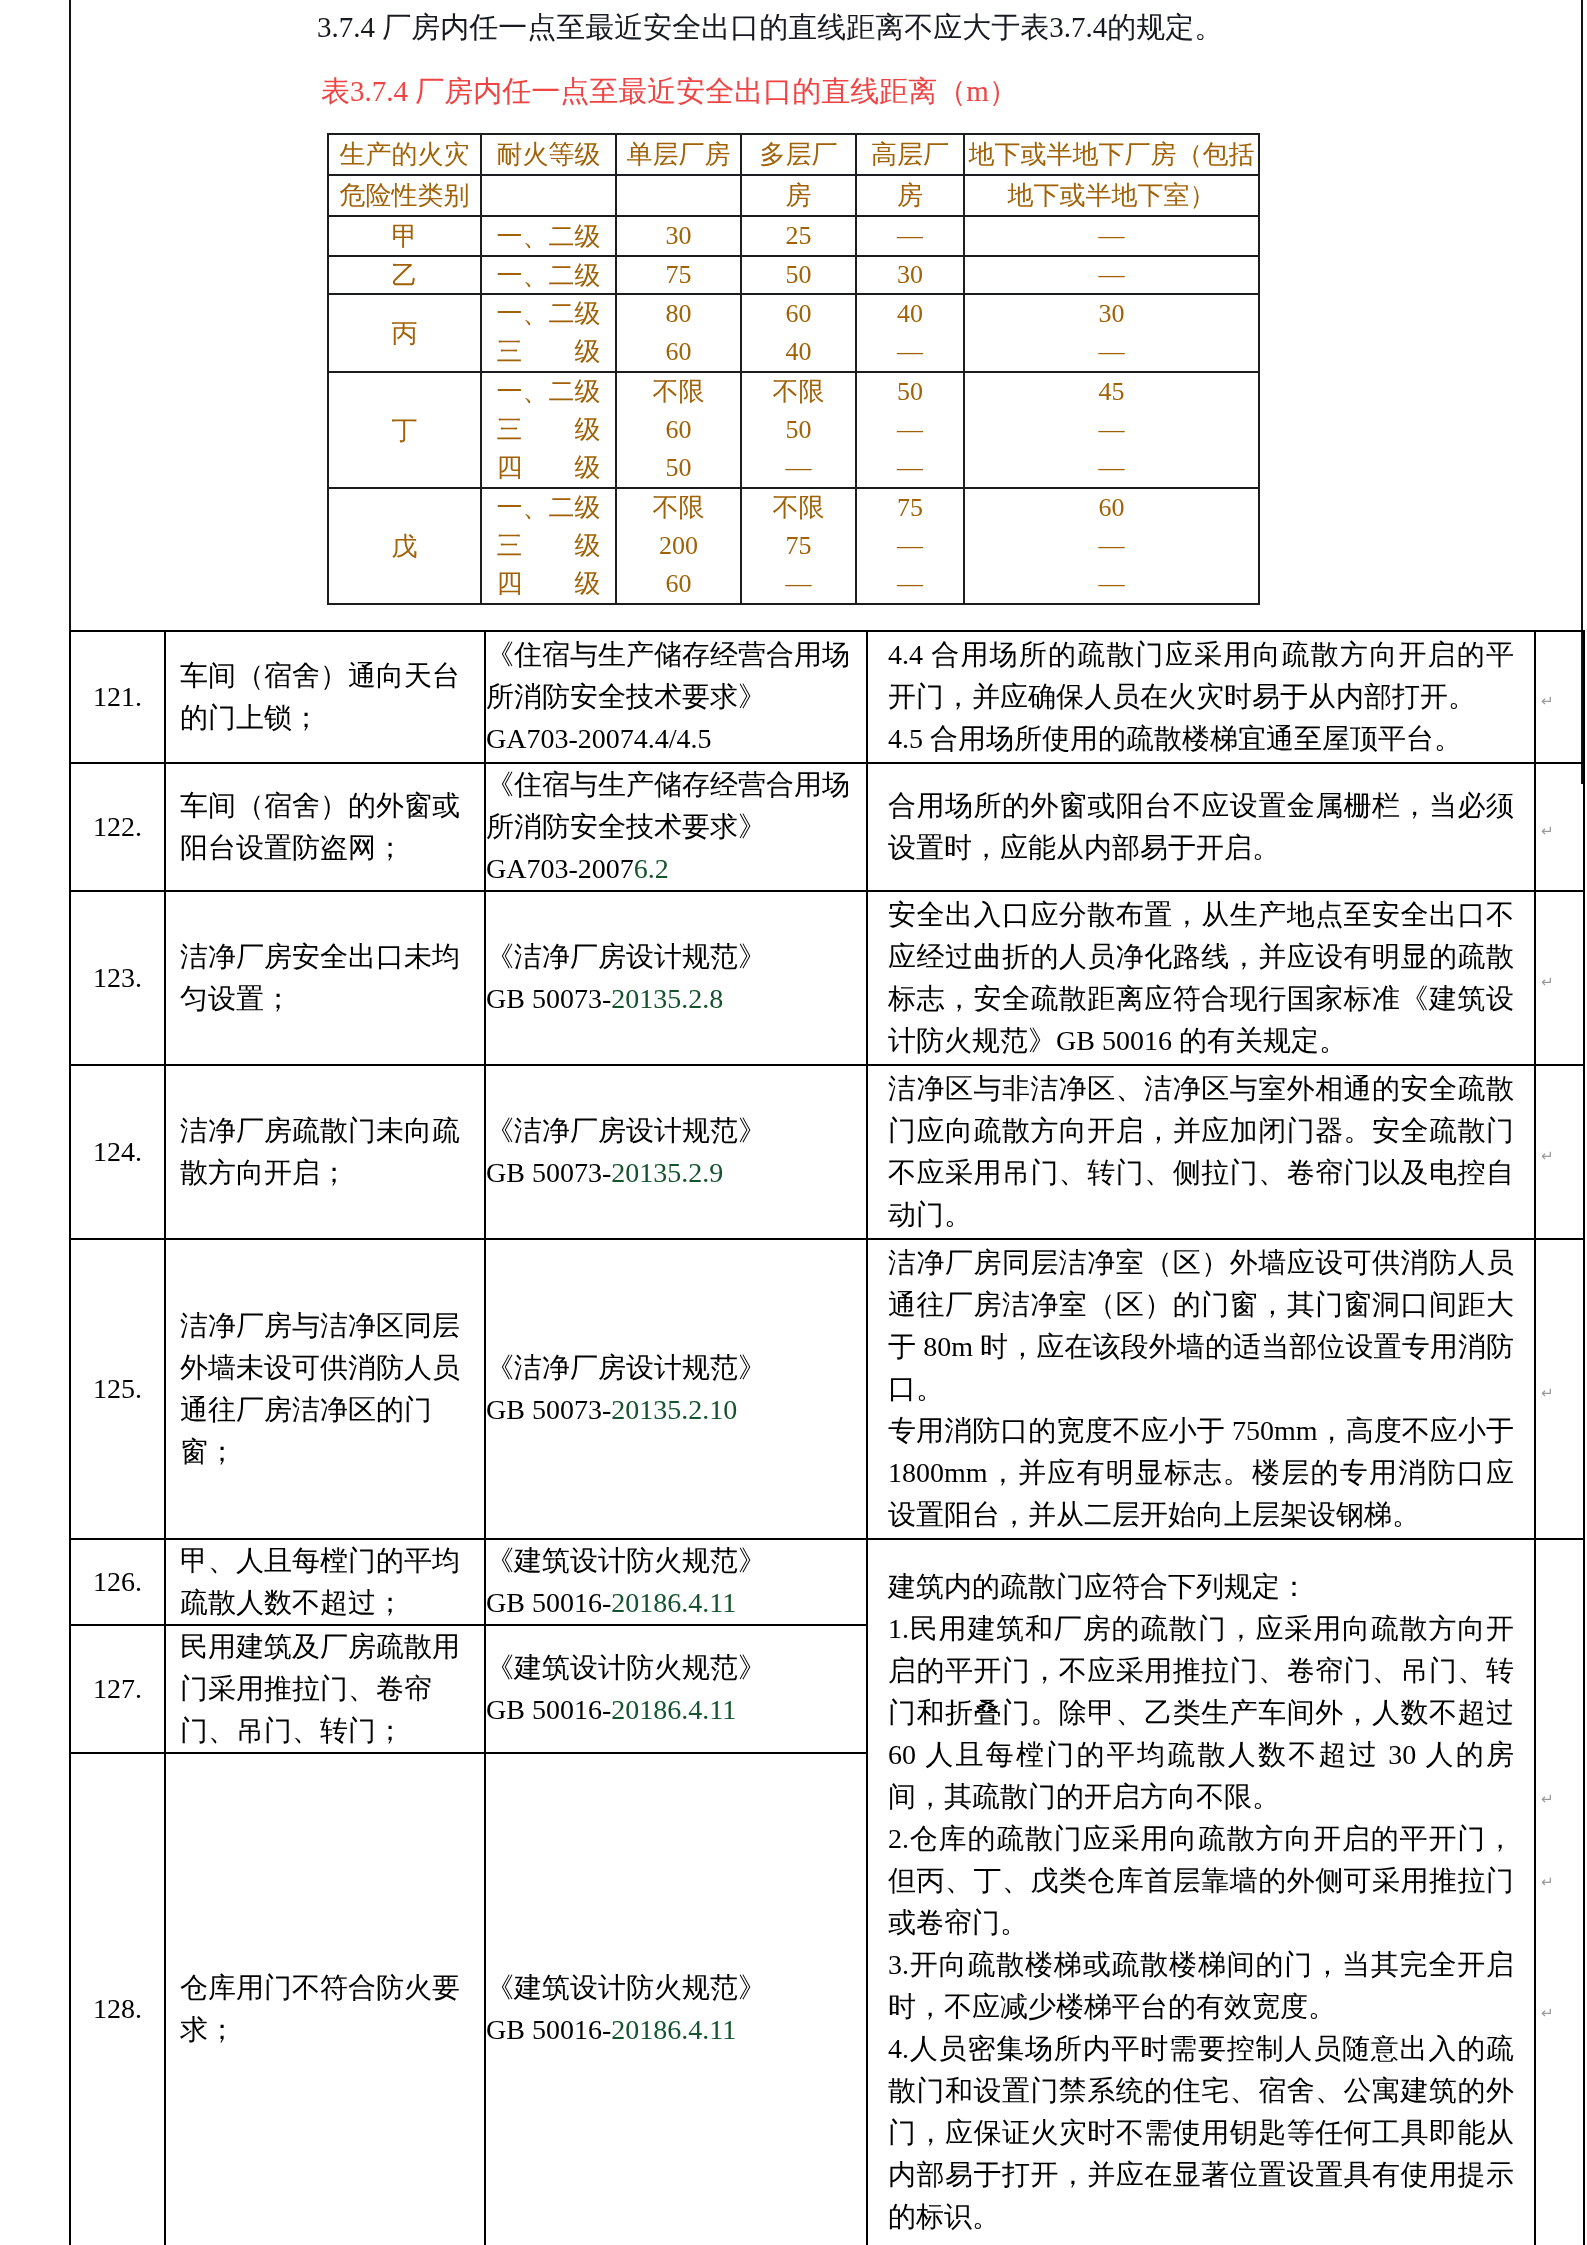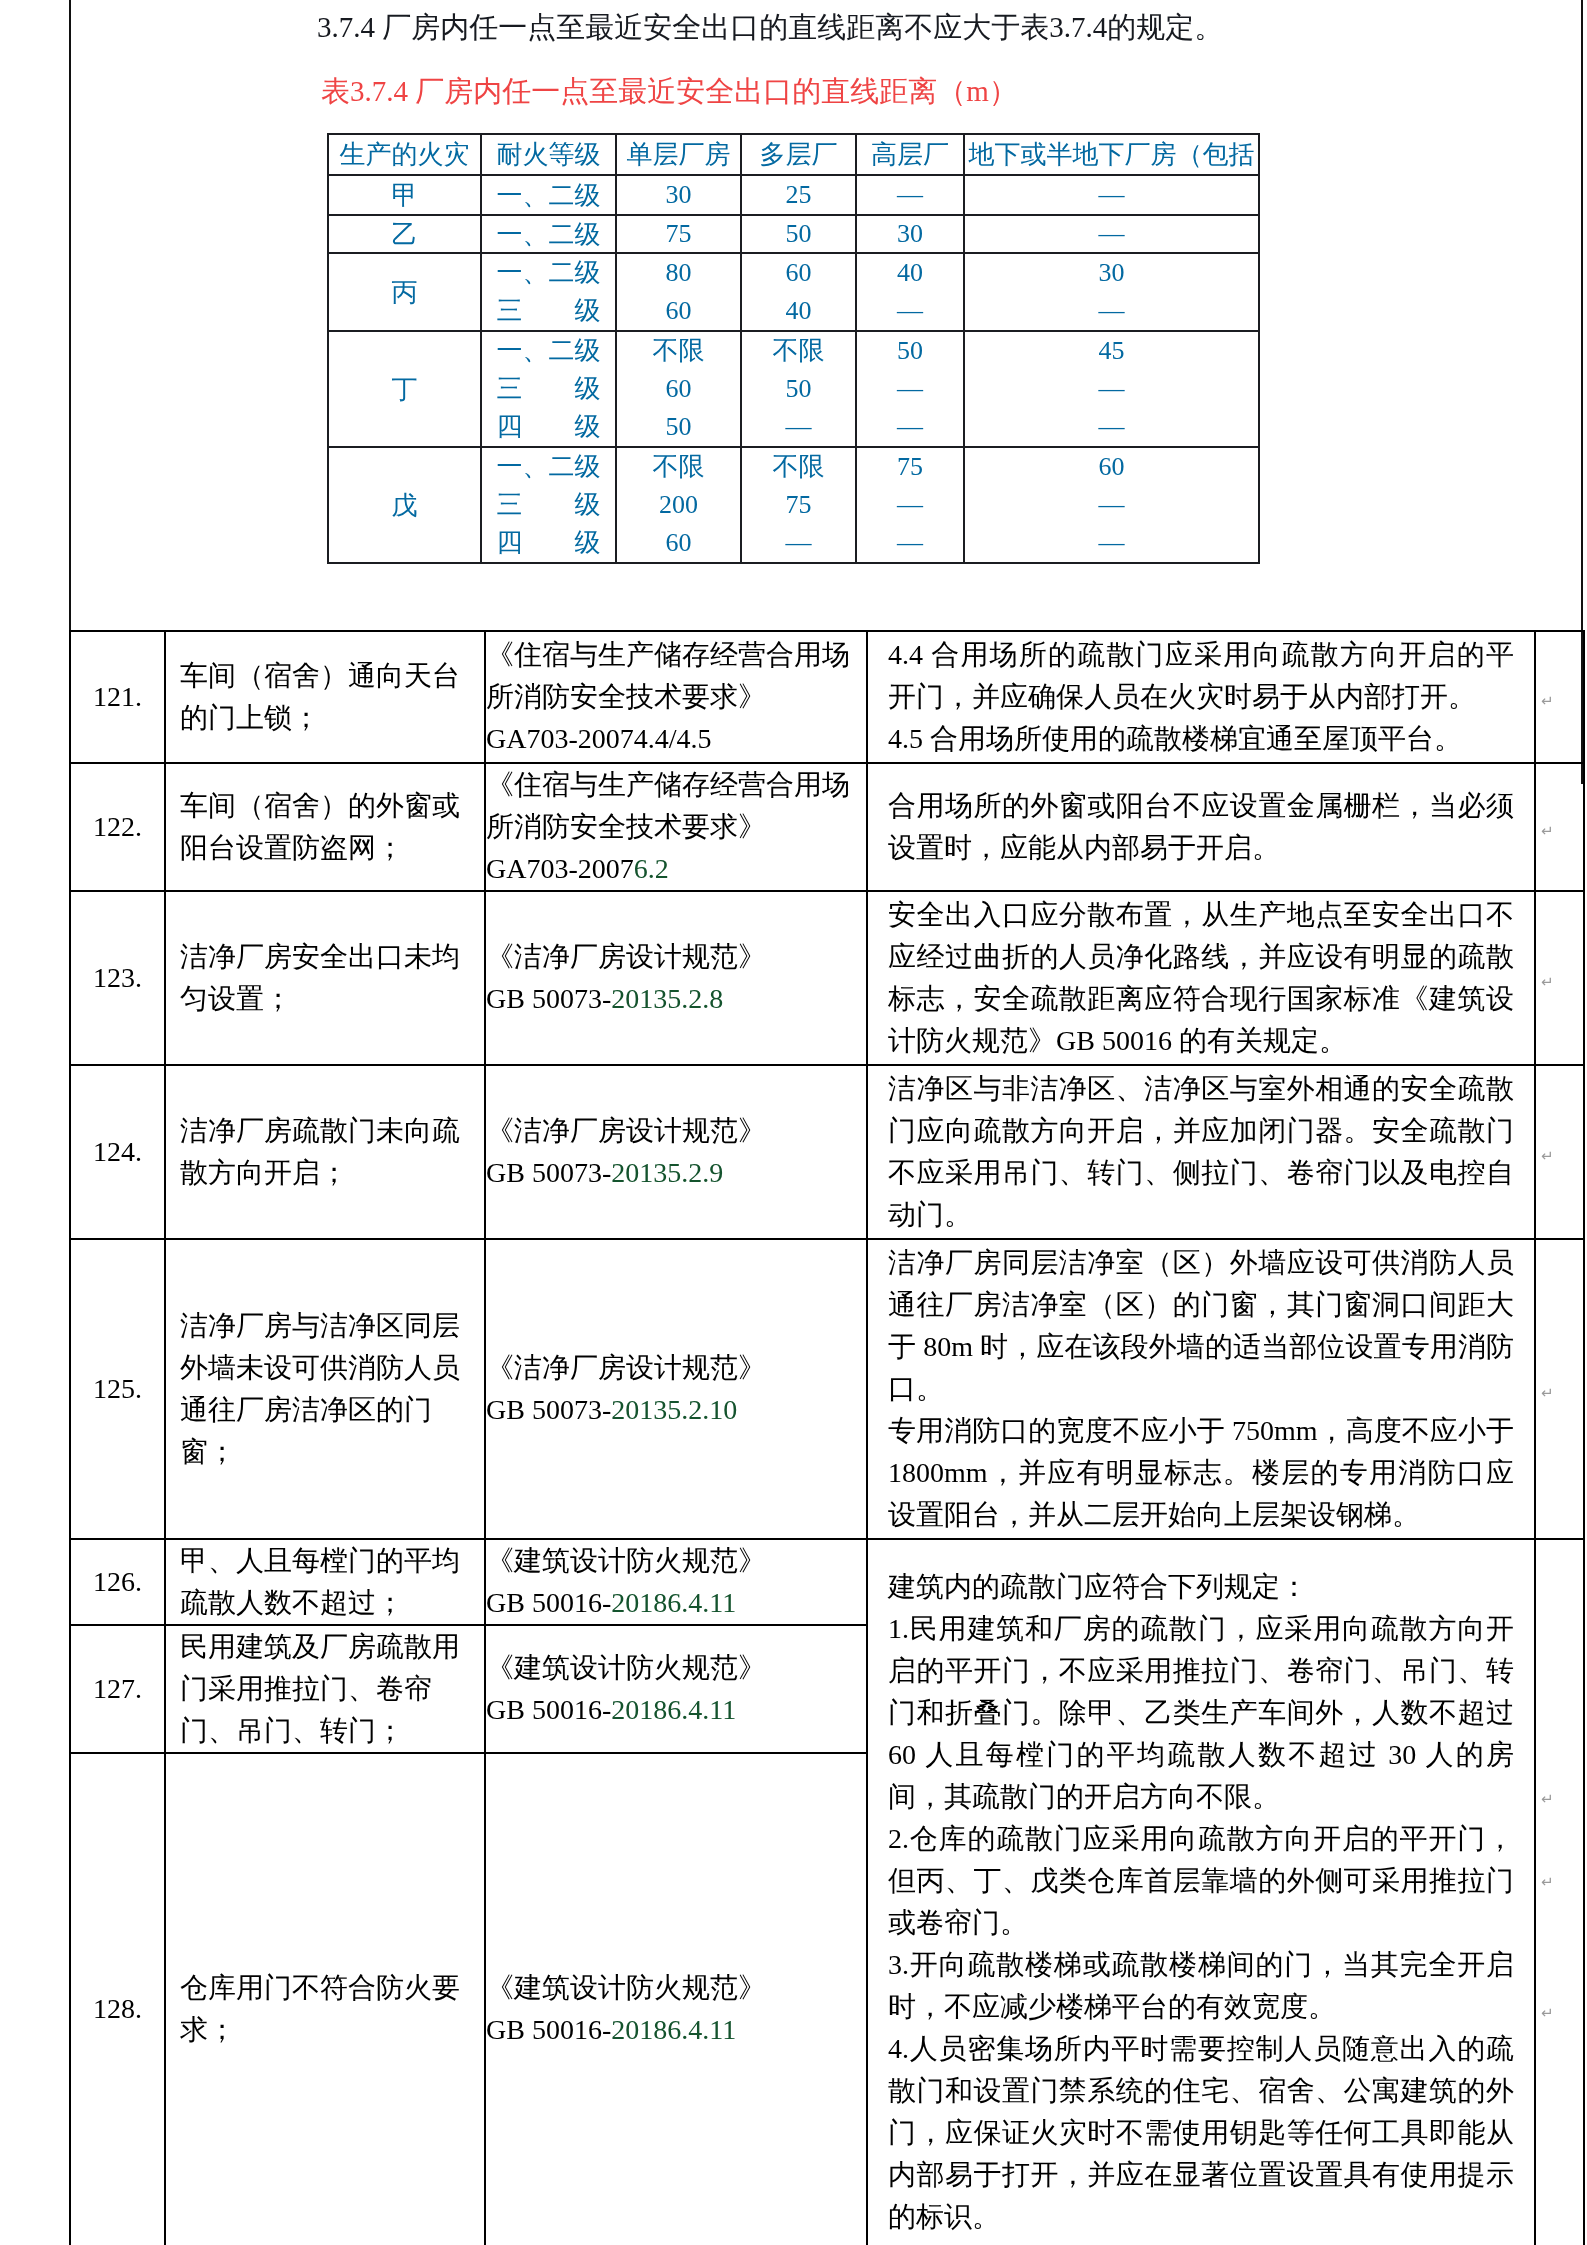--- a/index.html
+++ b/index.html
@@ -5,21 +5,21 @@
   html,body{margin:0;padding:0;background:#fff;}
   .page{position:relative;width:1587px;height:2245px;background:#ffffff;overflow:hidden;
         font-family:"Liberation Serif","DejaVu Serif",serif;color:#000;}
   
   .top-cell{position:absolute;left:69px;top:0;width:1514px;height:784px;box-sizing:border-box;
             border-left:2px solid #111;border-right:2px solid #111;}
   .heading{position:absolute;left:246px;top:8px;font-size:29px;color:#171a20;white-space:nowrap;}
   .tbl-title{position:absolute;left:250px;top:72px;font-size:29px;color:#ef4444;white-space:nowrap;}
   
   .dist-table{position:absolute;left:256px;top:133px;width:931px;border-collapse:collapse;
-              table-layout:fixed;font-size:26px;color:#0369a1;text-align:center;padding-left:40px;}
+              table-layout:fixed;font-size:26px;color:#a16207;text-align:center;padding-left:40px;}
   .dist-table td{border:2px solid #1b1d21;padding:0;vertical-align:middle;}
   .ln{height:38px;line-height:38px;}
   tr.h41{height:41px;} tr.h40{height:40px;} tr.h38{height:38px;}
   tr.h77{height:77px;} tr.h115{height:115px;} tr.h114{height:114px;}
   
   .main-table{position:absolute;left:69px;top:630px;width:1514px;border-collapse:collapse;
               table-layout:fixed;font-size:28px;color:#000;}
   .main-table td{border:2px solid #000;vertical-align:middle;padding:0;box-sizing:border-box;}
   .c-no{text-align:center;font-size:28px;}
   .desc{padding:0 14px;line-height:42px;text-align:left;}
@@ -54,20 +54,28 @@
       </colgroup>
       <tbody>
           <tr class="h41">
         <td>生产的火灾</td>
         <td>耐火等级</td>
         <td>单层厂房</td>
         <td>多层厂</td>
         <td>高层厂</td>
         <td>地下或半地下厂房（包括</td>
       </tr>
+      <tr class="h41">
+        <td>危险性类别</td>
+        <td></td>
+        <td></td>
+        <td>房</td>
+        <td>房</td>
+        <td>地下或半地下室）</td>
+      </tr>
       <tr class="h40">
         <td>甲</td>
         <td>一、二级</td>
         <td>30</td>
         <td>25</td>
         <td>—</td>
         <td>—</td>
       </tr>
       <tr class="h38">
         <td>乙</td>

